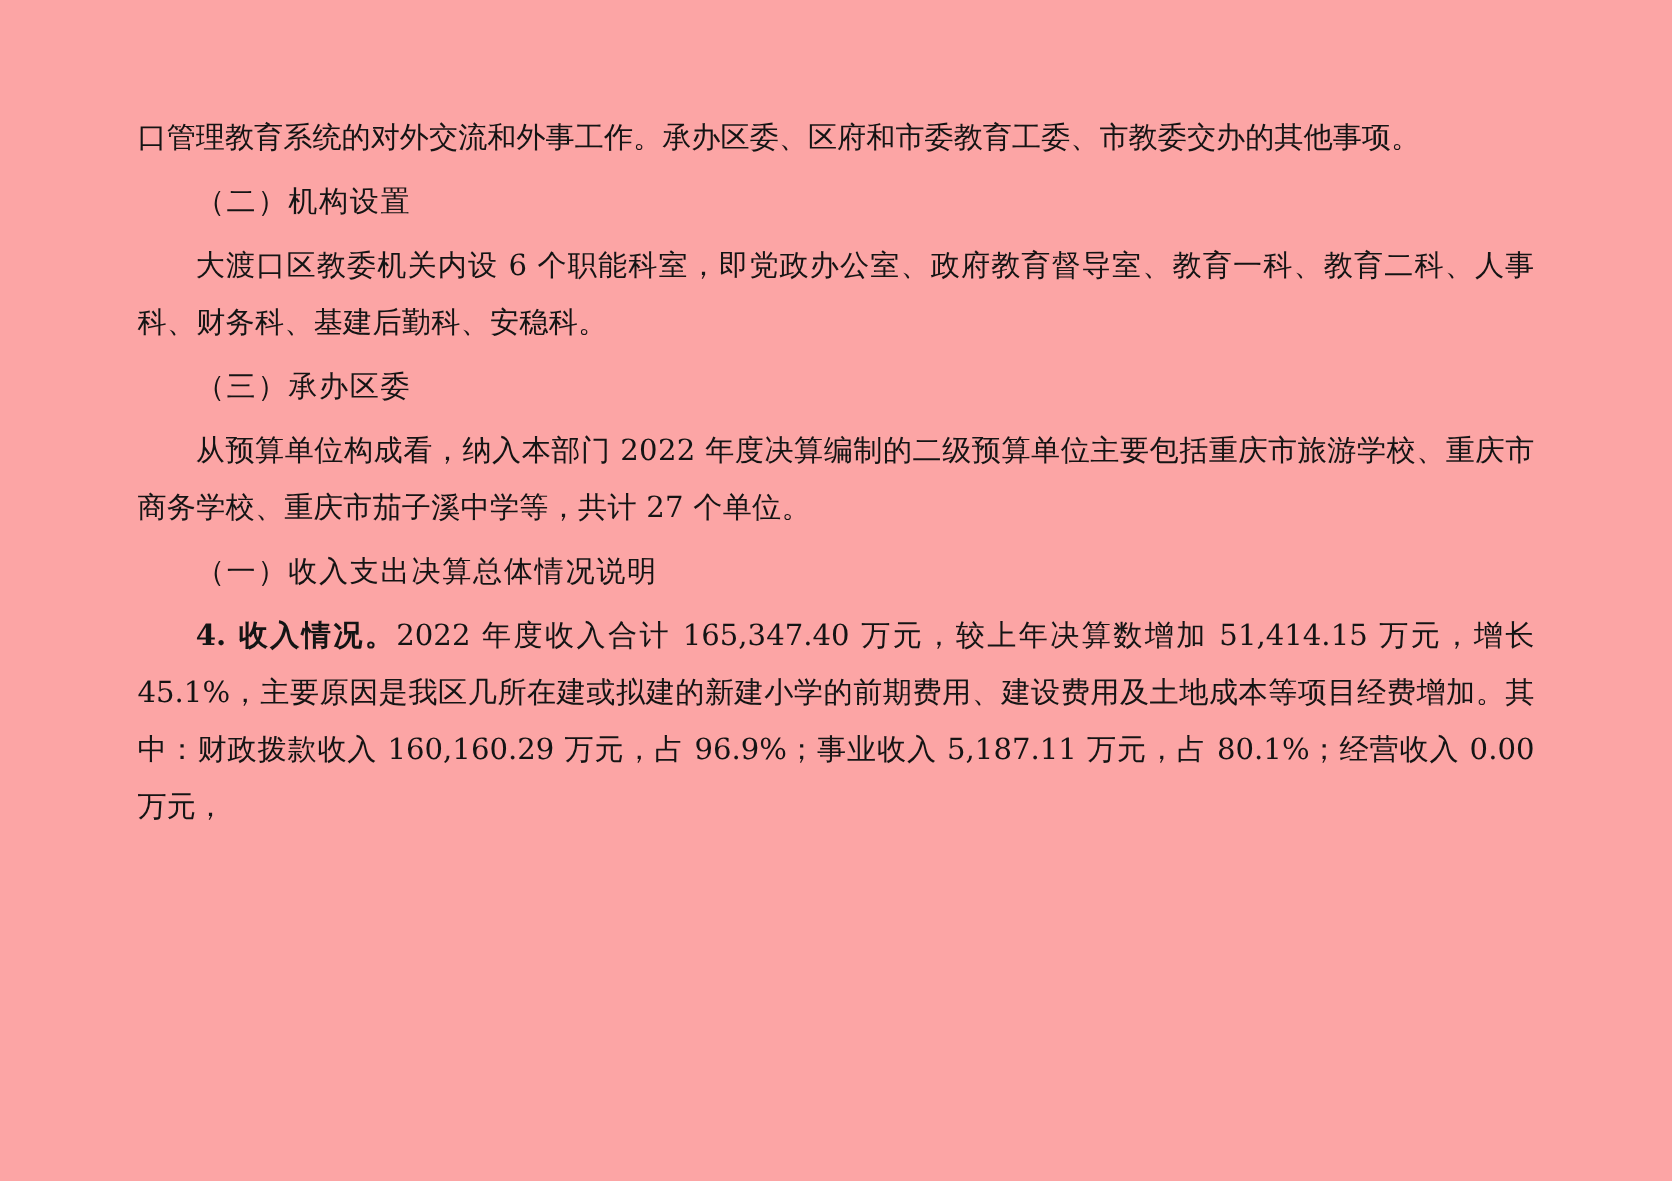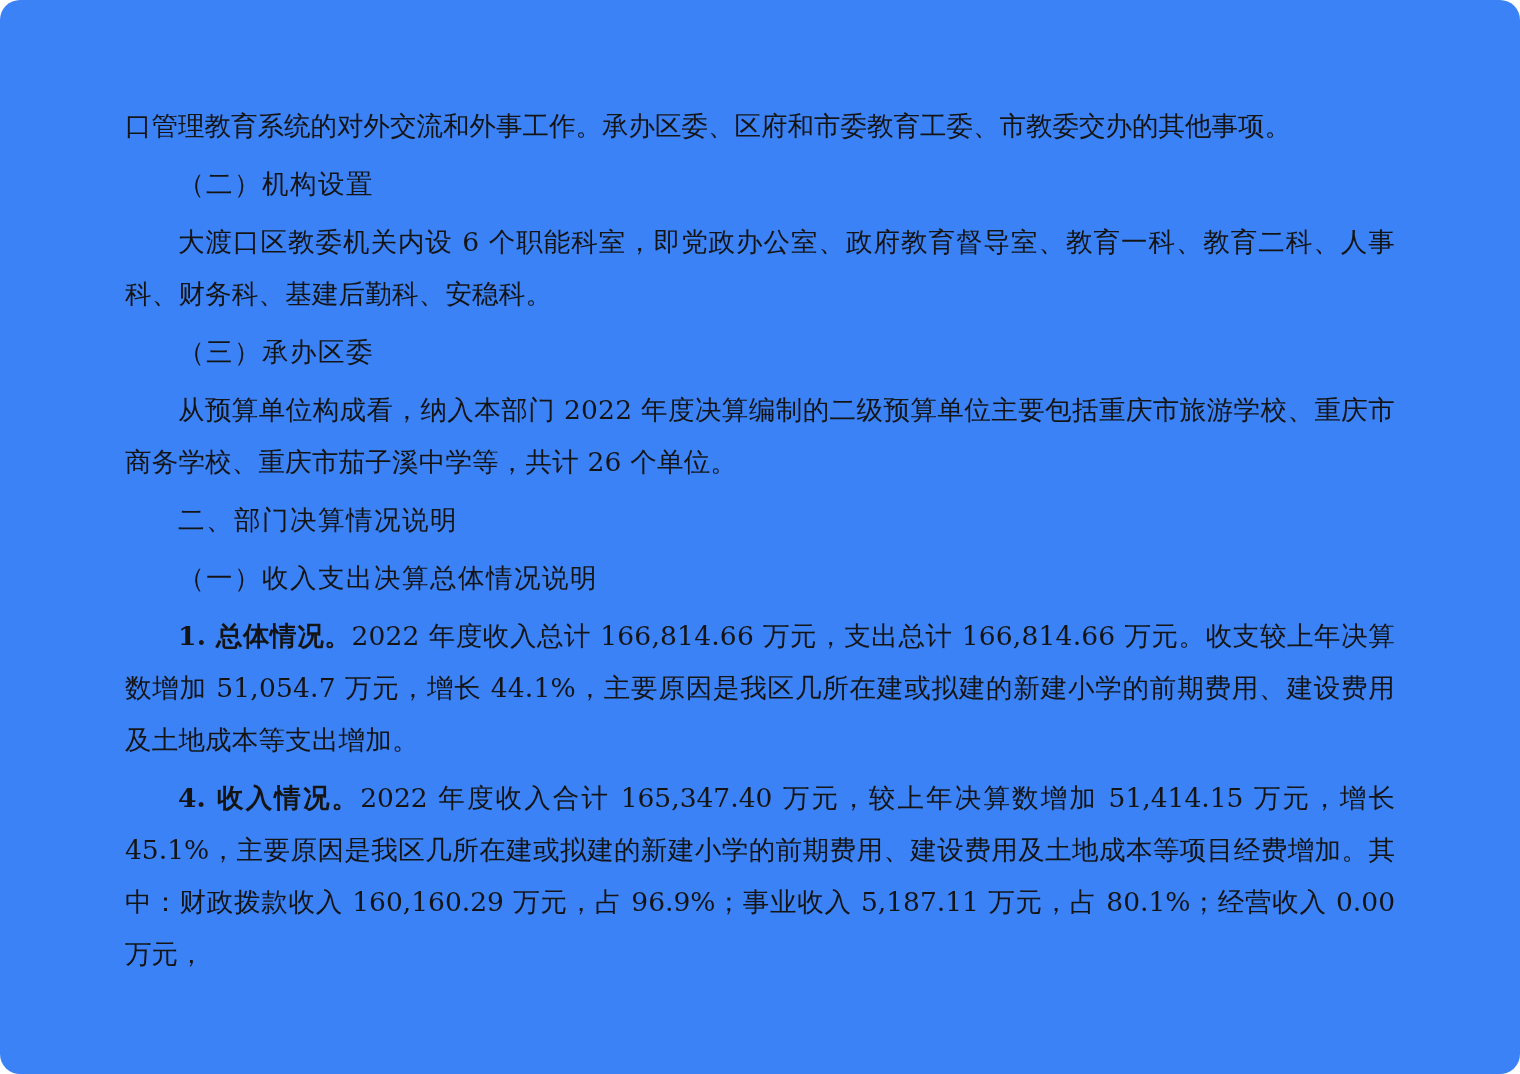--- a/index.html
+++ b/index.html
@@ -3,28 +3,27 @@
 <meta charset="utf-8">
 <style>
   html, body {
     margin: 0;
     padding: 0;
     background: #ffffff;
   }
   .page {
     width: 1520px;
     height: 1074px;
-    background: #3b82f6;
+    background: #fca5a5;
     position: relative;
     box-sizing: border-box;
     padding: 100px 125px 0 125px;
     font-family: "DejaVu Serif", "Liberation Serif", serif;
     color: #1a1a1a;
     overflow: hidden;
-    border-radius: 20px;
   }
   .doc-body {
     width: 1270px;
   }
   p {
     margin: 0 0 6px 0;
     font-size: 26.5px;
     line-height: 52px;
     text-align: justify;
     text-justify: inter-ideograph;
@@ -53,24 +52,22 @@
   <div class="doc-body">
 
     <p class="tight">口管理教育系统的对外交流和外事工作。承办区委、区府和市委教育工委、市教委交办的其他事项。</p>
 
     <p class="heading indent">（二）机构设置</p>
 
     <p class="indent">大渡口区教委机关内设 6 个职能科室，即党政办公室、政府教育督导室、教育一科、教育二科、人事科、财务科、基建后勤科、安稳科。</p>
 
     <p class="heading indent">（三）承办区委</p>
 
-    <p class="indent">从预算单位构成看，纳入本部门 2022 年度决算编制的二级预算单位主要包括重庆市旅游学校、重庆市商务学校、重庆市茄子溪中学等，共计 26 个单位。</p>
+    <p class="indent">从预算单位构成看，纳入本部门 2022 年度决算编制的二级预算单位主要包括重庆市旅游学校、重庆市商务学校、重庆市茄子溪中学等，共计 27 个单位。</p>
 
-    <p class="heading indent">二、部门决算情况说明</p>
 
     <p class="heading indent">（一）收入支出决算总体情况说明</p>
 
-    <p class="indent"><span class="numlead">1. 总体情况。</span><span>2022 年度收入总计 166,814.66 万元，支出总计 166,814.66 万元。收支较上年决算数增加 51,054.7 万元，增长 44.1%，主要原因是我区几所在建或拟建的新建小学的前期费用、建设费用及土地成本等支出增加。</span></p>
 
     <p class="indent tight"><span class="numlead">4. 收入情况。</span><span>2022 年度收入合计 165,347.40 万元，较上年决算数增加 51,414.15 万元，增长 45.1%，主要原因是我区几所在建或拟建的新建小学的前期费用、建设费用及土地成本等项目经费增加。其中：财政拨款收入 160,160.29 万元，占 96.9%；事业收入 5,187.11 万元，占 80.1%；经营收入 0.00 万元，</span></p>
 
   </div>
 </div>
 
 </body></html>

